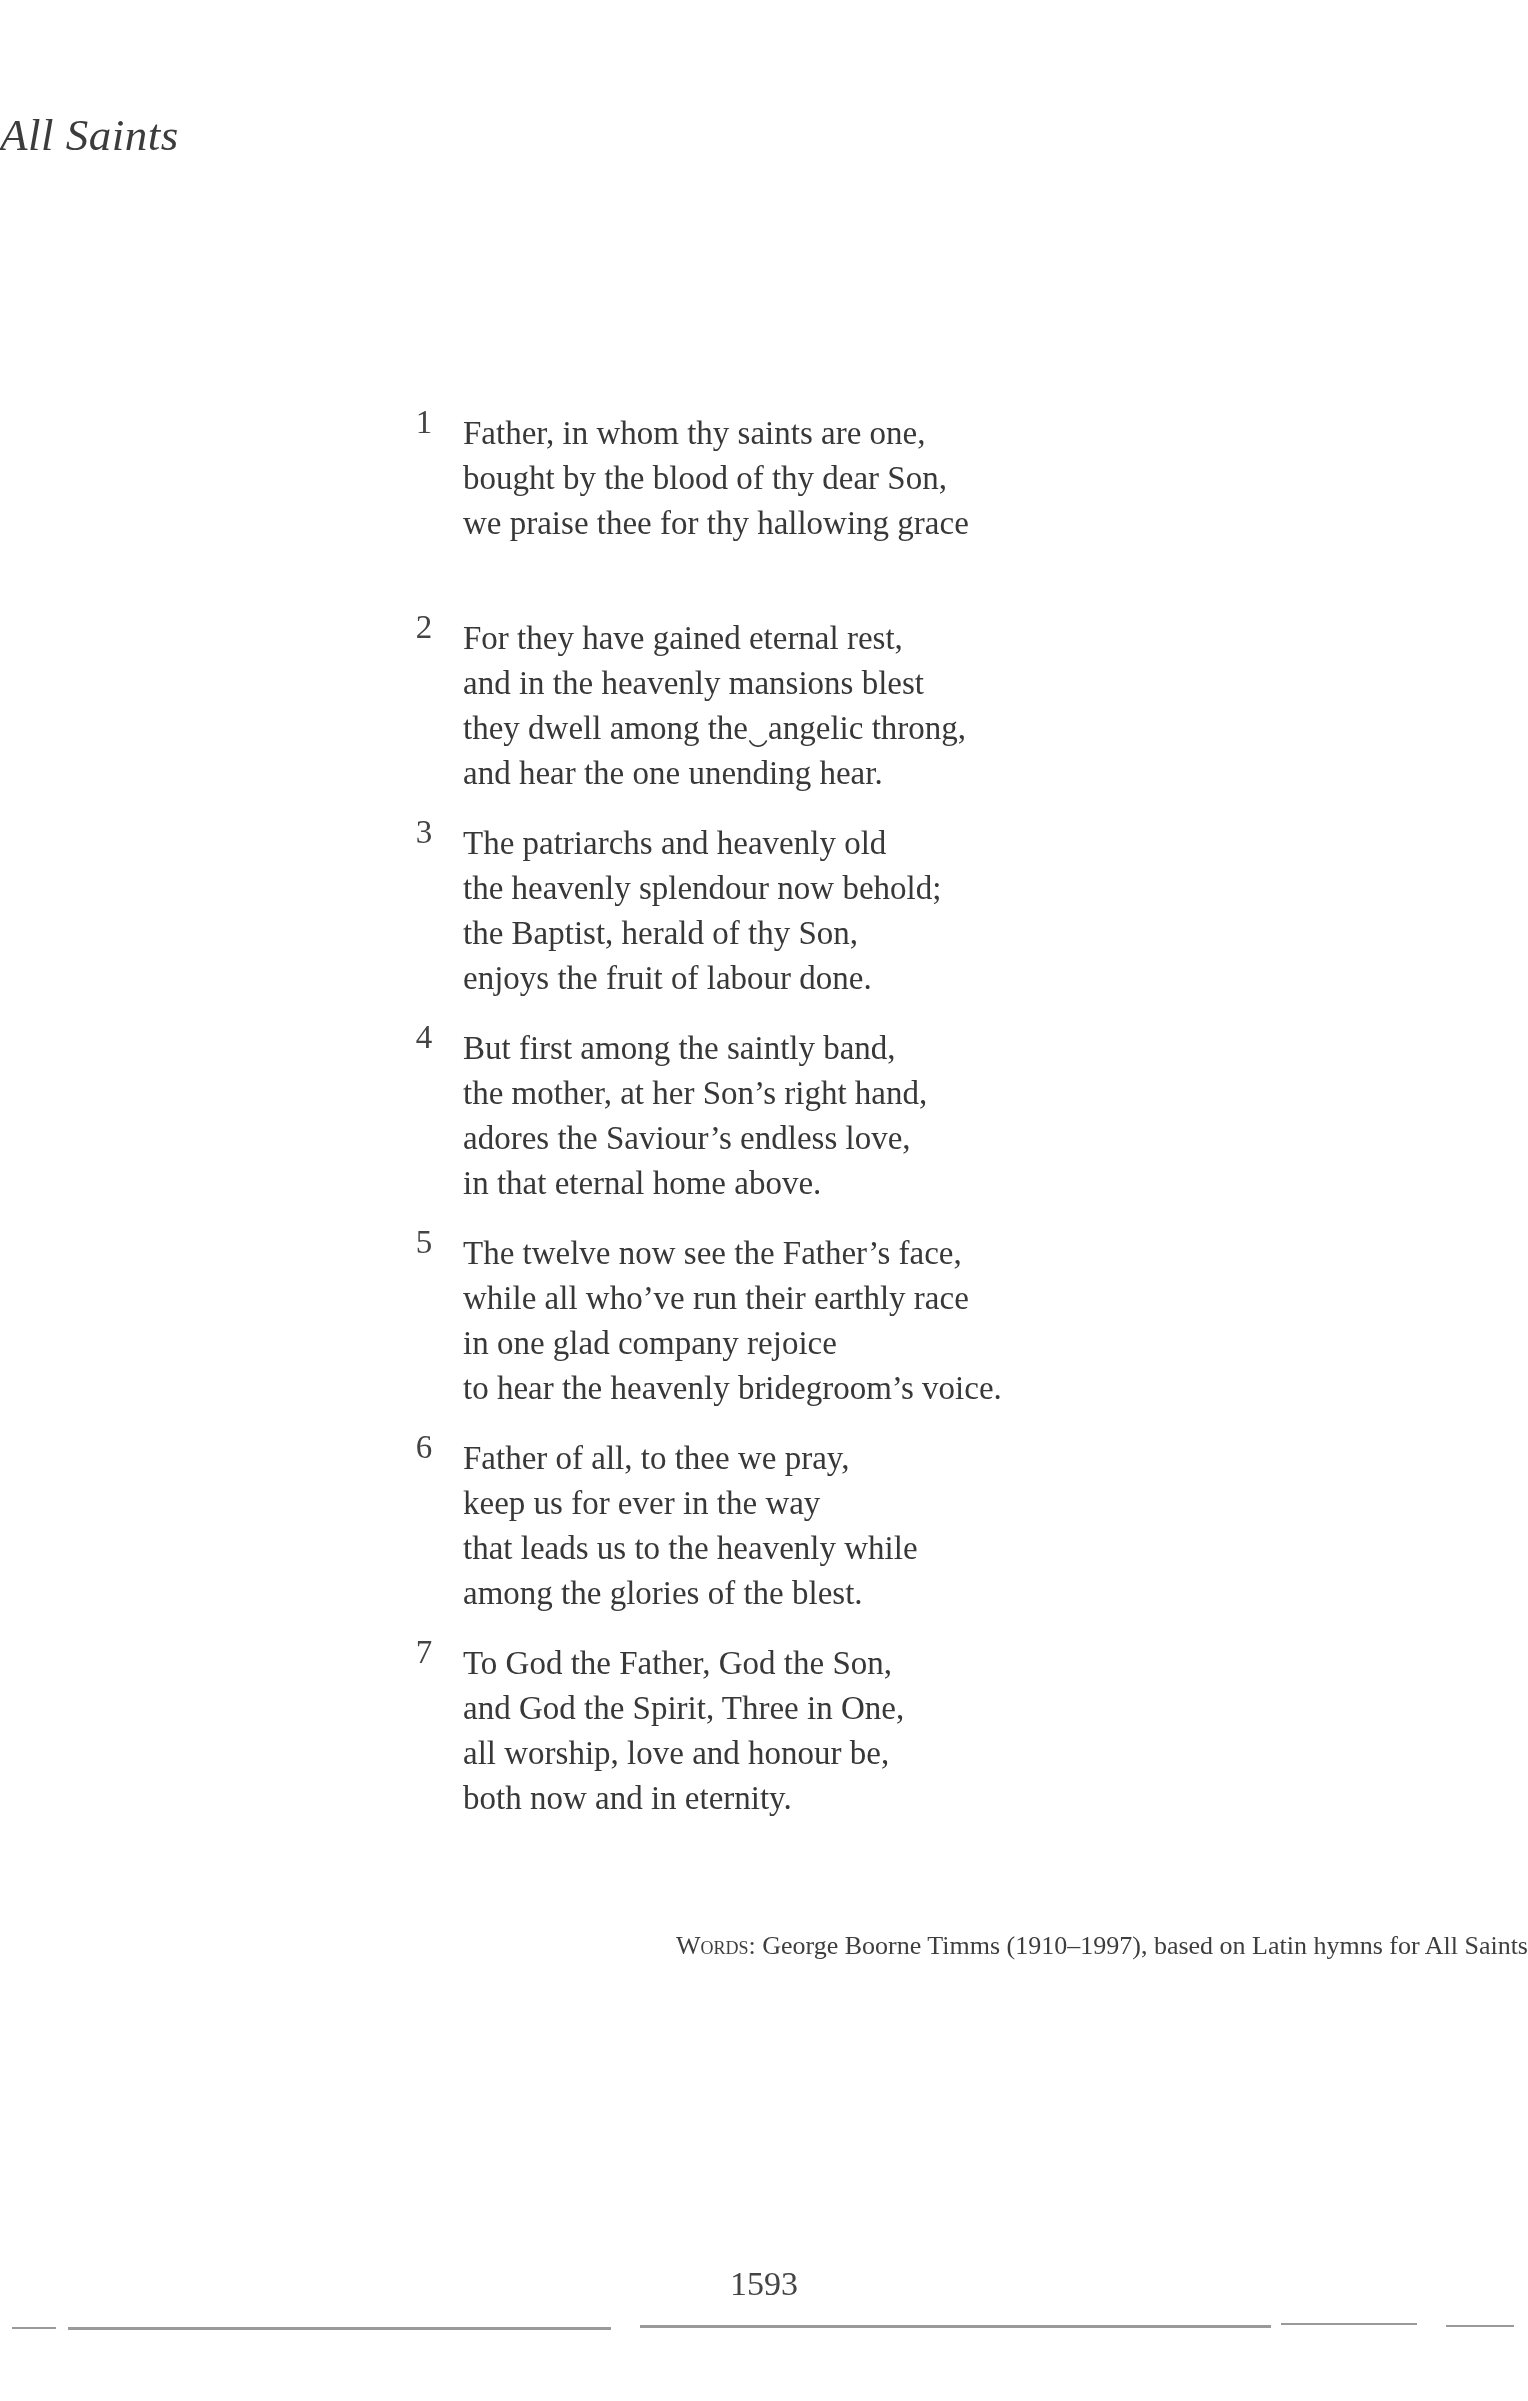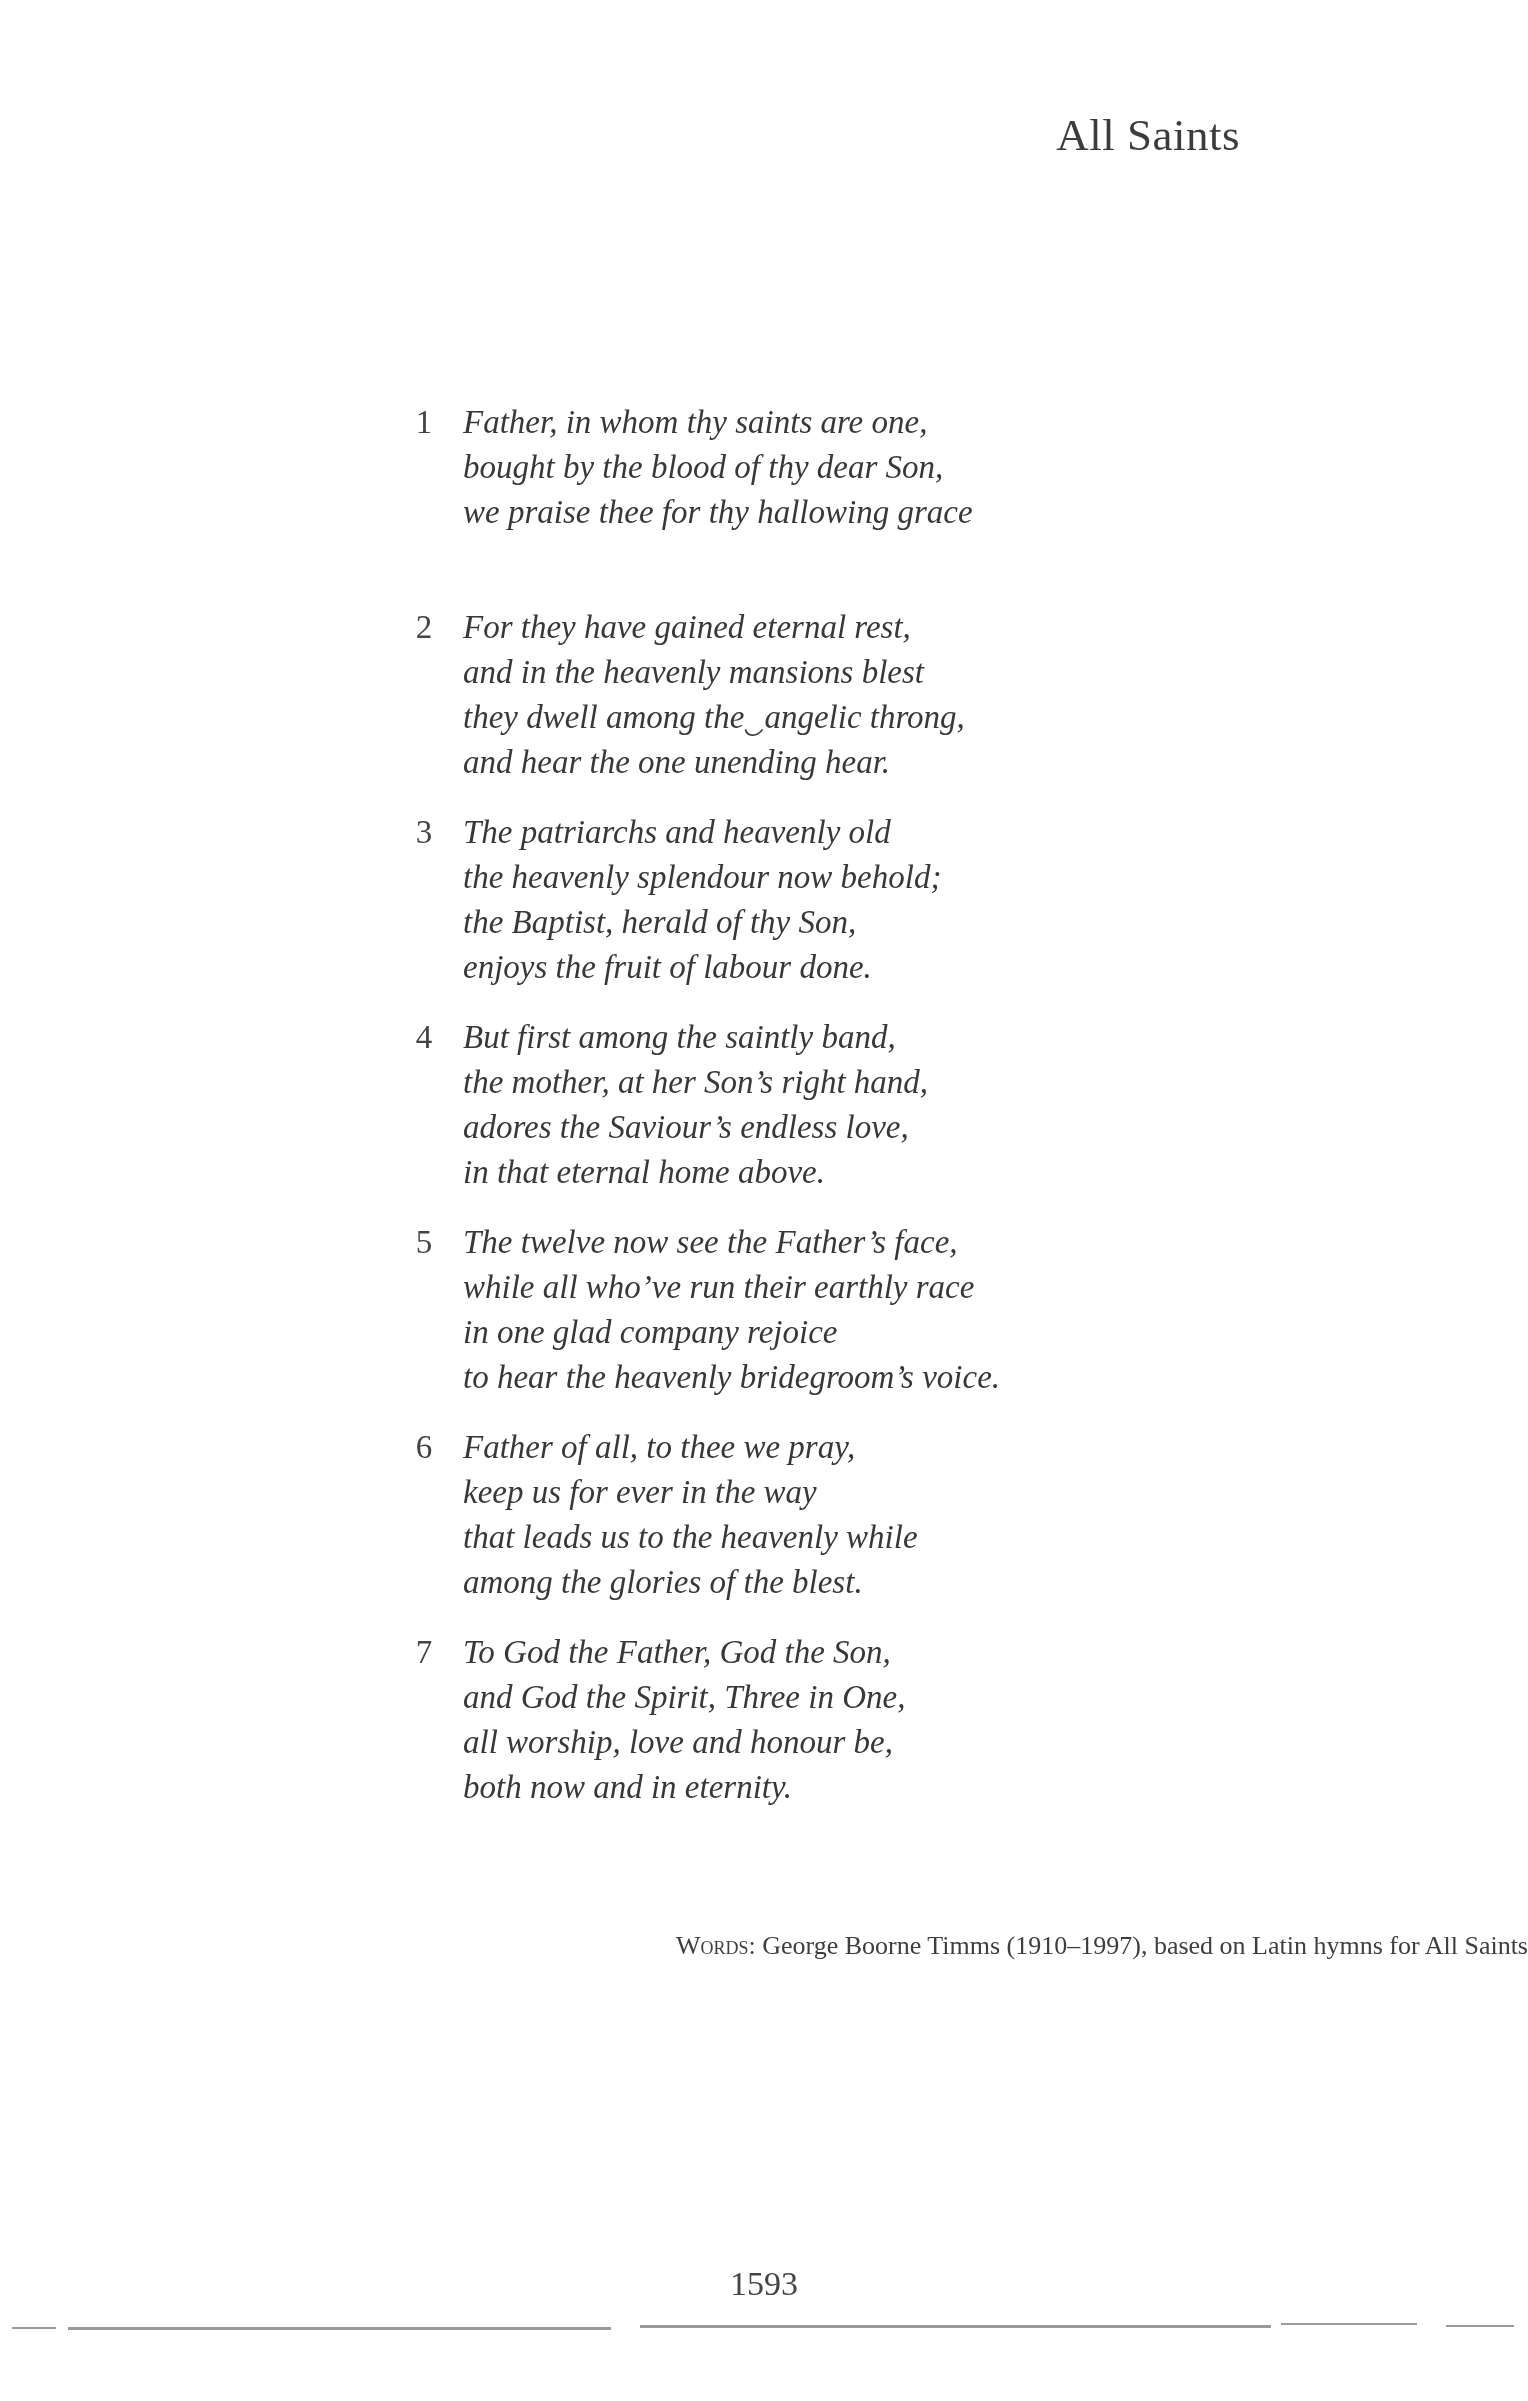--- a/index.html
+++ b/index.html
@@ -2,29 +2,29 @@
 <html><head>
 <meta charset="utf-8">
 <style>
   html, body { margin: 0; padding: 0; background: #ffffff; }
   body {
     width: 1528px; height: 2402px; position: relative; overflow: hidden;
     font-family: "Liberation Serif", "DejaVu Serif", serif; color: #3a3a3a;
   }
   .title {
     position: absolute; left: 0; width: 1240px; top: 109px;
-    text-align: right; font-size: 45px; color: #3c3c3c;
+    text-align: left; font-style: italic; font-size: 45px; color: #3c3c3c;
     letter-spacing: 0.5px;
   }
   .hymn { position: absolute; left: 408px; top: 400px; width: 970px; }
   .stanza { position: relative; height: 205px; }
   .num {
     position: absolute; left: 7.8px; top: 0; font-size: 33px; line-height: 45px; color: #444;
   }
-  .lines { position: absolute; left: 55px; top: 0; font-style: italic; }
+  .lines { position: absolute; left: 55px; top: 11px; }
   .line { font-size: 33px; line-height: 45px; white-space: nowrap; color: #383838; }
   .footnote {
     position: absolute; left: 0; width: 1528px; top: 1931px;
     text-align: right; font-size: 26px; color: #3e3e3e; padding-left: 267px; box-sizing: border-box;
   }
   .sc { font-variant: small-caps; }
   .pagenum {
     position: absolute; left: 0; width: 1528px; top: 2265px;
     text-align: center; font-size: 34px; color: #444;
   }

